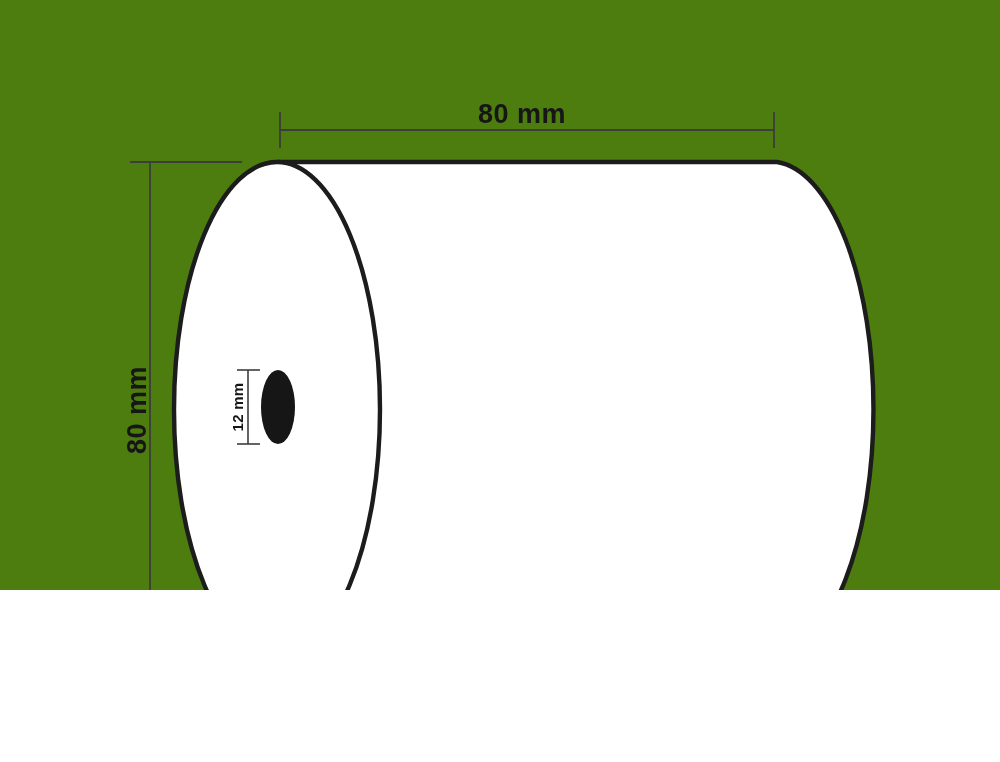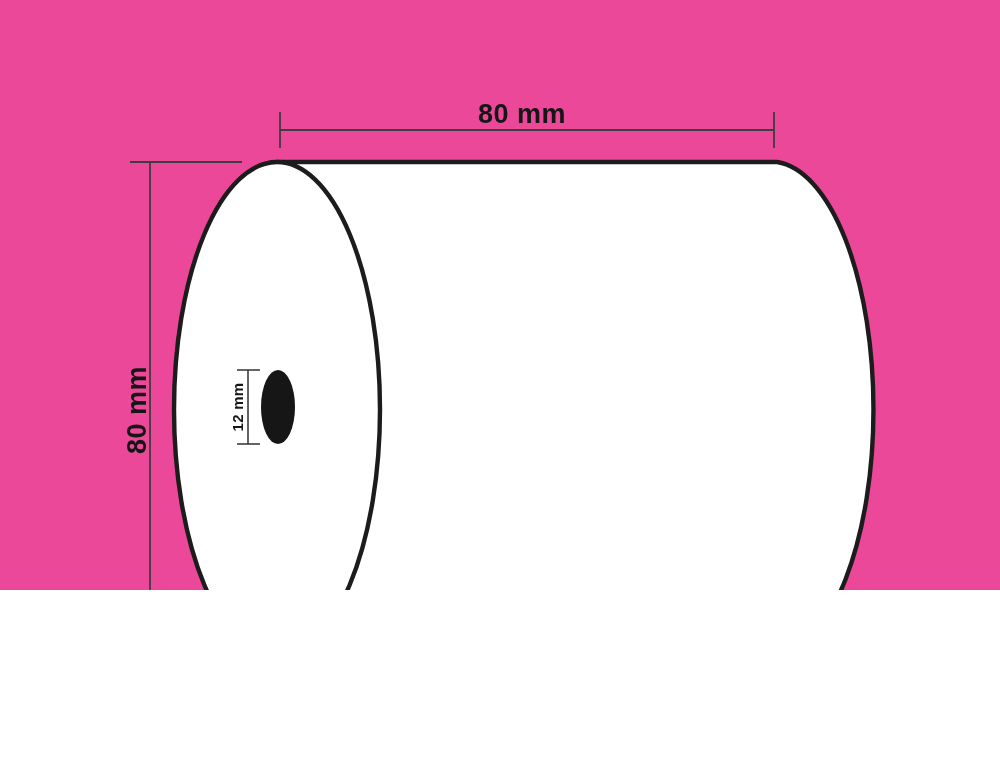--- a/index.html
+++ b/index.html
@@ -4,21 +4,21 @@
 <style>
   html, body {
     margin: 0;
     padding: 0;
     background: #ffffff;
   }
   #stage {
     position: relative;
     width: 1000px;
     height: 590px;
-    background: #ec4899;
+    background: #4d7c0f;
     overflow: hidden;
     font-family: "Liberation Sans", sans-serif;
     text-align: center;
   }
   svg { display: block; }
   .dim-label {
     font-family: "Liberation Sans", "DejaVu Sans", sans-serif;
     font-weight: 700;
     letter-spacing: 0.5px;
   }

